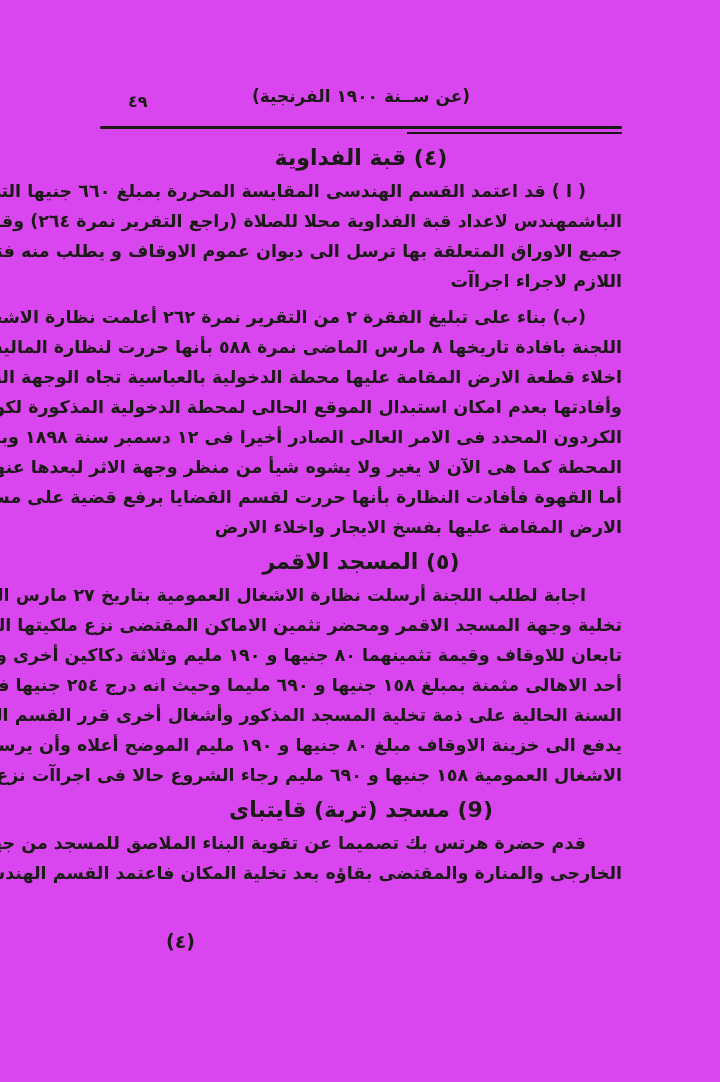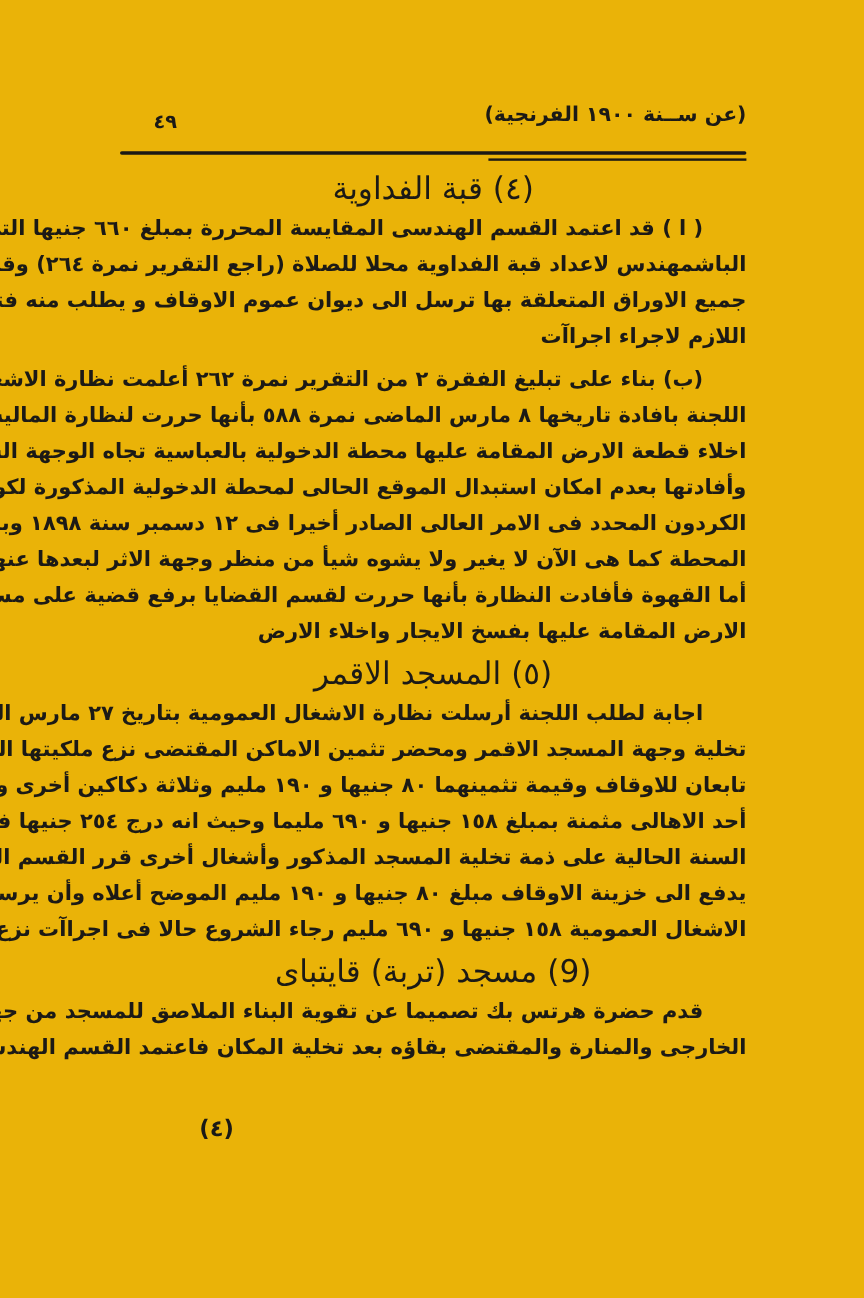--- a/index.html
+++ b/index.html
@@ -5,33 +5,34 @@
   html, body { margin: 0; padding: 0; }
   body {
     width: 720px; height: 1082px;
     background: #ffffff;
     font-family: "DejaVu Sans", sans-serif;
     overflow: hidden;
   }
   .scan-page {
     position: relative;
     width: 720px; height: 1082px;
-    background: #eab308;
+    background: #d946ef;
     color: #1c1a16;
     direction: rtl;
   }
   .page-inner {
     position: absolute;
     left: 100px; right: 98px; top: 84px;
   }
   .page-header {
     position: relative;
     height: 34px;
   }
   .header-title {
+    text-align: center;
     font-size: 17px;
     font-weight: 700;
     letter-spacing: 0.5px;
     padding-top: 2px;
   }
   .page-number {
     position: absolute;
     left: 28px; top: 8px;
     font-size: 16px;
     font-weight: 700;
@@ -44,22 +45,22 @@
   }
   .rule-thin {
     height: 2px; width: 215px;
     background: #1b1915;
     margin-top: 3px;
   }
   .doc-body { margin-top: 10px; }
   .sec-heading {
     margin: 6px 0 4px 0;
     text-align: center;
-    font-size: 26px;
-    font-weight: 400;
+    font-size: 22px;
+    font-weight: 700;
     line-height: 28px;
   }
   .para { margin: 0 0 6px 0; }
   .line {
     font-size: 17.5px;
     font-weight: 700;
     line-height: 30px;
     white-space: nowrap;
     text-align: justify;
     text-align-last: justify;

